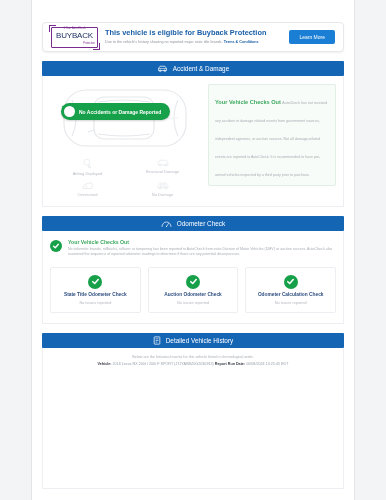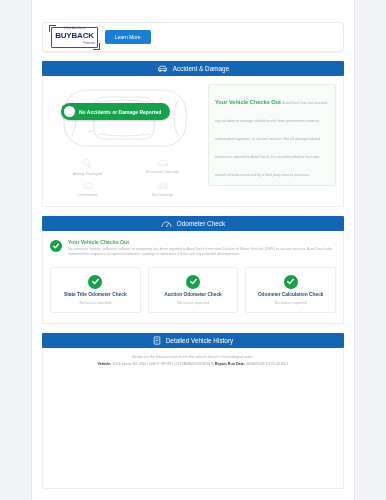--- a/index.html
+++ b/index.html
@@ -80,21 +80,21 @@
     font-size: 2.6px;
     color: #7b2d8e;
     letter-spacing: 0.1px;
     line-height: 1;
   }
   .bb-main {
     position: absolute;
     top: 5px; left: 0; right: 0;
     text-align: center;
     font-size: 8px;
-    font-weight: bold;
+    font-weight: normal;
     color: #1a2b5e;
     letter-spacing: -0.2px;
     line-height: 1;
   }
   .bb-sub {
     position: absolute;
     bottom: 2px; right: 3px;
     font-size: 2.6px;
     color: #7b2d8e;
     line-height: 1;
@@ -348,20 +348,26 @@
 
 <div class="page">
   <div class="report">
 
     <div class="buyback-banner">
       <div class="buyback-logo">
         <div class="bb-frame"></div>
         <div class="bb-top">1 Year AutoCheck</div>
         <div class="bb-main">BUYBACK</div>
         <div class="bb-sub">Protection</div>
+      </div>
+      <div class="banner-text">
+        <div class="banner-title">This vehicle is eligible for Buyback Protection</div>
+        <div class="banner-sub">
+          <span>Due to the vehicle's history showing no reported major state title brands. </span><span class="terms">Terms &amp; Conditions</span>
+        </div>
       </div>
       <button class="learn-more">Learn More</button>
     </div>
 
     <div class="section-header">
       <span>
         <svg width="11" height="8" viewBox="0 0 22 16">
           <path d="M3 11 L3 7 L6 2.5 L16 2.5 L19 7 L19 11 Z" fill="none" stroke="#ffffff" stroke-width="1.4" stroke-linejoin="round"></path>
           <circle cx="6.5" cy="11.5" r="1.8" fill="none" stroke="#ffffff" stroke-width="1.3"></circle>
           <circle cx="15.5" cy="11.5" r="1.8" fill="none" stroke="#ffffff" stroke-width="1.3"></circle>

